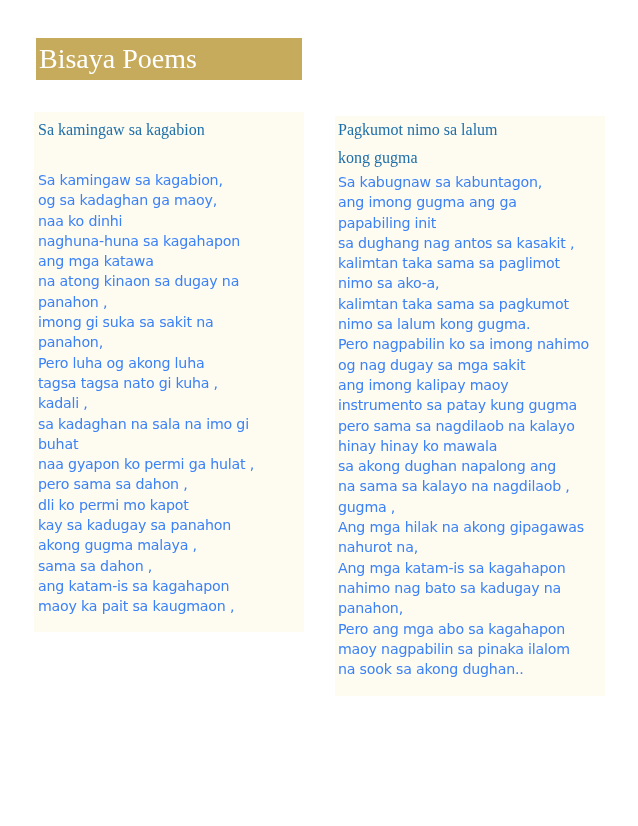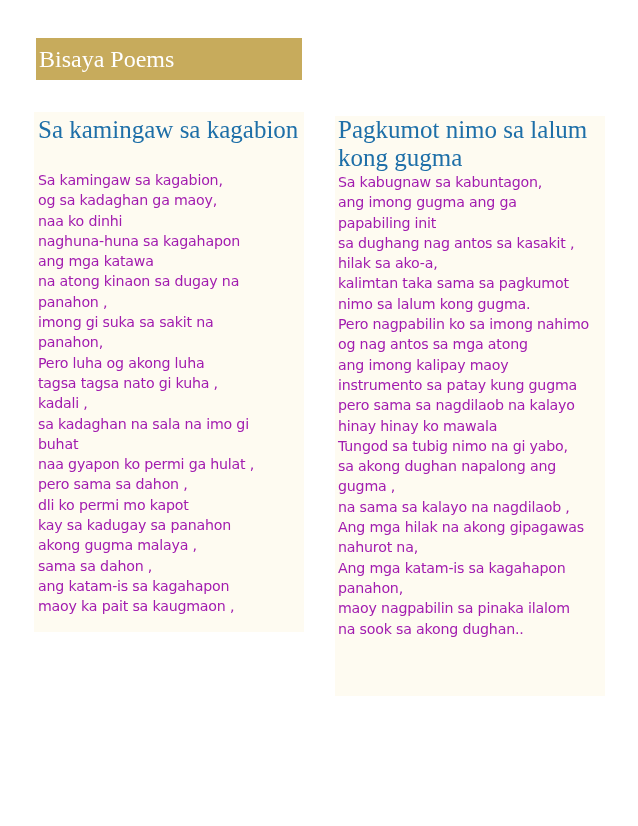--- a/index.html
+++ b/index.html
@@ -16,21 +16,21 @@
     .title-bar {
       position: absolute;
       left: 36px;
       top: 38px;
       width: 266px;
       height: 42px;
       background: #c7ab5c;
       color: #ffffff;
       font-family: "DejaVu Serif", "Liberation Serif", serif;
       font-family: "Liberation Serif", serif;
-      font-size: 24px;
+      font-size: 28px;
       line-height: 42px;
       padding-left: 3px;
       box-sizing: border-box;
       white-space: nowrap;
     }
     .panel {
       position: absolute;
       background: #fefbf1;
       box-sizing: border-box;
     }
@@ -44,31 +44,31 @@
     .panel-right {
       left: 335px;
       top: 116px;
       width: 270px;
       height: 580px;
       padding: 0 0 0 3px;
     }
     .poem-title {
       font-family: "Liberation Serif", serif;
       color: #1e6fa8;
-      font-size: 25px;
+      font-size: 16px;
       line-height: 28px;
       margin: 0;
       font-weight: normal;
     }
     .panel-left .poem-title {
       margin-bottom: 26px;
     }
     .poem-line {
       font-family: "DejaVu Sans", sans-serif;
-      color: #a21caf;
+      color: #3b82f6;
       font-size: 14.2px;
       line-height: 20.3px;
       white-space: nowrap;
       letter-spacing: -0.2px;
     }
   </style>
 </head>
 <body>
 
 <div class="title-bar">Bisaya Poems</div>
@@ -104,33 +104,35 @@
 <div class="panel panel-right">
   <h2 class="poem-title">
     <div>Pagkumot nimo sa lalum</div>
     <div>kong gugma</div>
   </h2>
   <div>
     <div class="poem-line">Sa kabugnaw sa kabuntagon,</div>
     <div class="poem-line">ang imong gugma ang ga</div>
     <div class="poem-line">papabiling init</div>
     <div class="poem-line">sa dughang nag antos sa kasakit ,</div>
-    <div class="poem-line">hilak sa ako-a,</div>
+    <div class="poem-line">kalimtan taka sama sa paglimot</div>
+    <div class="poem-line">nimo sa ako-a,</div>
     <div class="poem-line">kalimtan taka sama sa pagkumot</div>
     <div class="poem-line">nimo sa lalum kong gugma.</div>
     <div class="poem-line">Pero nagpabilin ko sa imong nahimo</div>
-    <div class="poem-line">og nag antos sa mga atong</div>
+    <div class="poem-line">og nag dugay sa mga sakit</div>
     <div class="poem-line">ang imong kalipay maoy</div>
     <div class="poem-line">instrumento sa patay kung gugma</div>
     <div class="poem-line">pero sama sa nagdilaob na kalayo</div>
     <div class="poem-line">hinay hinay ko mawala</div>
-    <div class="poem-line">Tungod sa tubig nimo na gi yabo,</div>
     <div class="poem-line">sa akong dughan napalong ang</div>
+    <div class="poem-line">na sama sa kalayo na nagdilaob ,</div>
     <div class="poem-line">gugma ,</div>
-    <div class="poem-line">na sama sa kalayo na nagdilaob ,</div>
     <div class="poem-line">Ang mga hilak na akong gipagawas</div>
     <div class="poem-line">nahurot na,</div>
     <div class="poem-line">Ang mga katam-is sa kagahapon</div>
+    <div class="poem-line">nahimo nag bato sa kadugay na</div>
     <div class="poem-line">panahon,</div>
+    <div class="poem-line">Pero ang mga abo sa kagahapon</div>
     <div class="poem-line">maoy nagpabilin sa pinaka ilalom</div>
     <div class="poem-line">na sook sa akong dughan..</div>
   </div>
 </div>
 
 </body></html>

